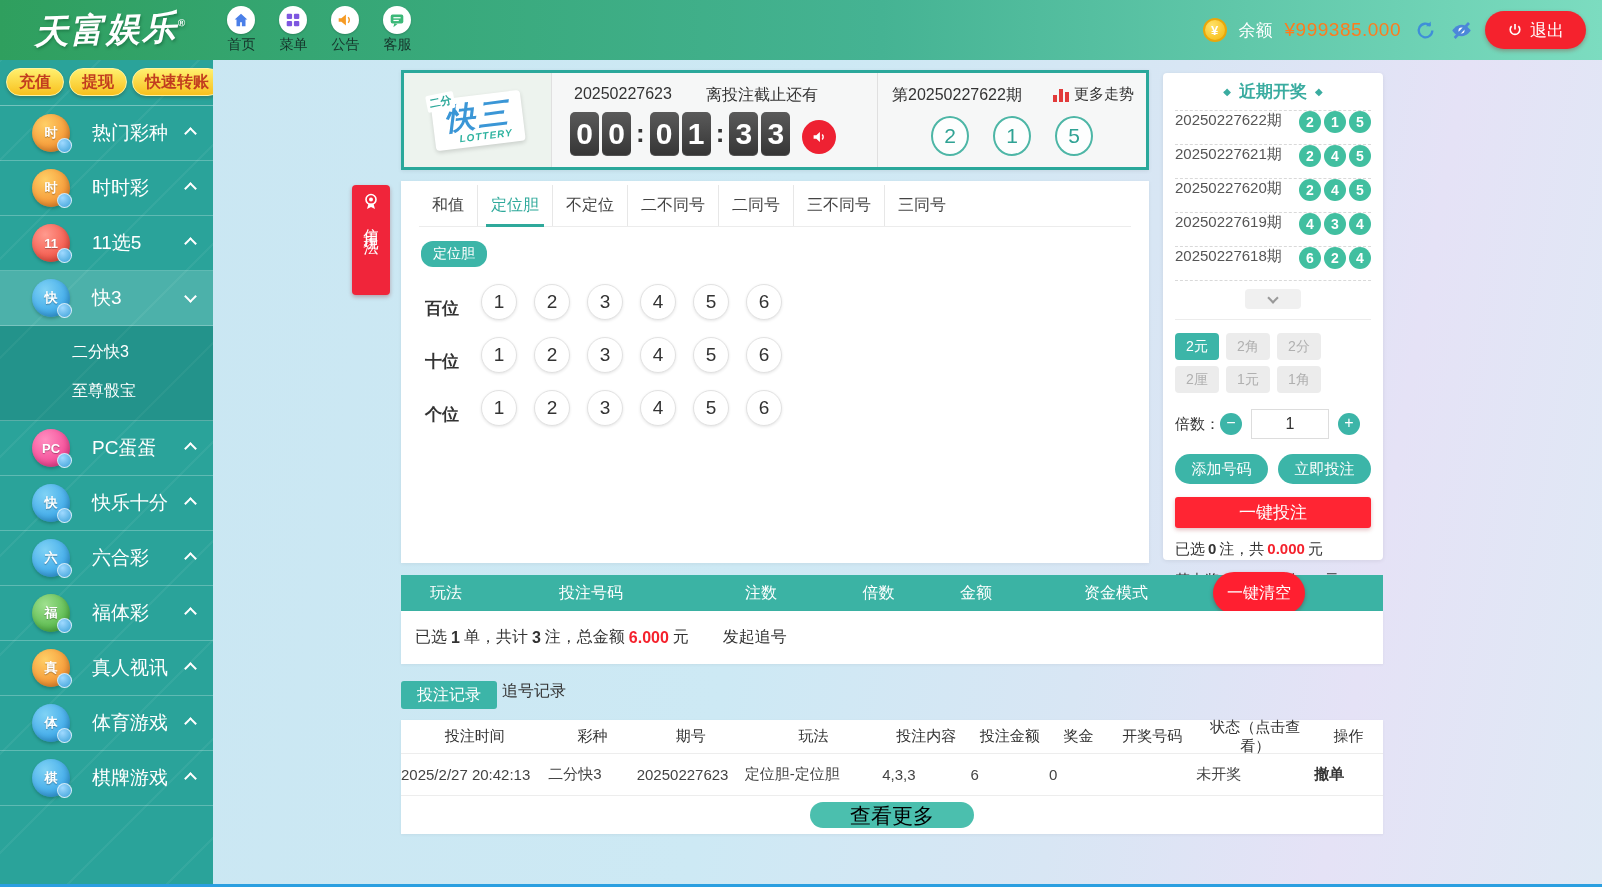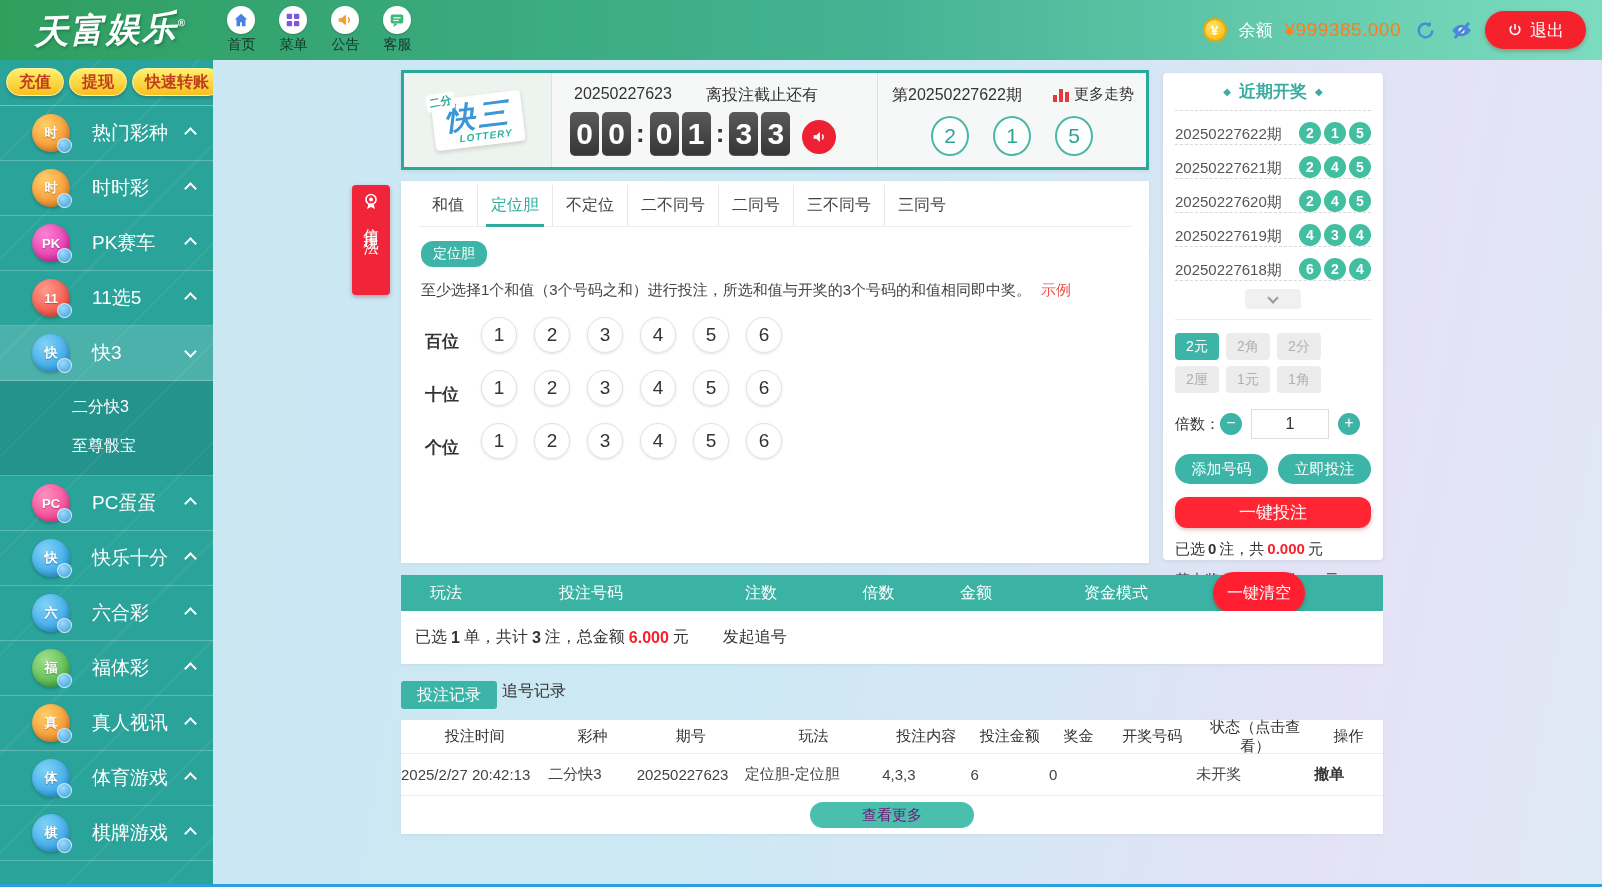--- a/index.html
+++ b/index.html
@@ -112,47 +112,47 @@
   .rectabs{position:absolute;left:401px;top:681px;display:flex;align-items:flex-start}
   .rtab-active{background:#3cb5a8;color:#fff;font-size:16px;border:none;height:28px;padding:0 16px;border-radius:3px;cursor:pointer}
   .rtab{font-size:16px;color:#333;margin-left:5px;cursor:pointer}
   .recpanel{position:absolute;left:401px;top:720px;width:982px;height:114px;background:#fff;box-shadow:0 1px 3px rgba(0,0,0,.05)}
   .thead{display:flex;height:34px;align-items:center;border-bottom:1px solid #ededed}
   .thead div{font-size:15px;color:#333;text-align:center}
   .trow{display:flex;height:42px;align-items:center;border-bottom:1px solid #ededed}
   .trow div{font-size:15px;color:#444;text-align:left}
   .c0{width:15%}.c1{width:9%}.c2{width:11%}.c3{width:14%}.c4{width:9%}
   .c5{width:8%}.c6{width:6%}.c7{width:9%}.c8{width:12%}.c9{width:7%}
-  .morebtn{display:block;margin:6px auto 0;width:164px;height:26px;background:#4bbfae;color:#701a75;font-size:15px;
+  .morebtn{display:block;margin:6px auto 0;width:164px;height:26px;background:#4bbfae;color:#000000;font-size:21px;
     border:none;border-radius:13px;cursor:pointer}
   
   .rightpanel{position:absolute;left:1163px;top:73px;width:220px;height:487px;background:#fff;border-radius:4px;
     box-shadow:0 1px 4px rgba(0,0,0,.08);padding:0 12px}
   .rp-title{display:flex;align-items:center;justify-content:center;gap:8px;height:38px;color:#3aaca0;
     font-size:17px;font-weight:bold;border-bottom:1px dashed #d9d9d9}
   .dia{color:#3aaca0;font-size:10px}
-  .drawrow{display:flex;align-items:flex-end;height:34px;border-bottom:1px dashed #d9d9d9}
+  .drawrow{display:flex;align-items:flex-start;height:34px;border-bottom:1px dashed #d9d9d9}
   .drawissue{font-size:15px;color:#555;flex:1}
   .dball{width:22px;height:22px;border-radius:50%;background:#41bfa0;color:#fff;font-size:14px;font-weight:bold;
     display:flex;align-items:center;justify-content:center;margin-left:3px}
   .expand{display:flex;justify-content:center;padding:8px 0 10px;border-bottom:1px solid #ececec}
   .expbtn{width:56px;height:20px;background:#f0f0f0;border:none;border-radius:4px;cursor:pointer;
     display:flex;align-items:center;justify-content:center}
   .expbtn .chevg{width:8px;height:8px;border-left:2px solid #999;border-bottom:2px solid #999;transform:rotate(-45deg);margin-top:-3px}
   .amounts{display:flex;flex-wrap:wrap;gap:6px 7px;padding-top:13px}
   .abtn{width:44px;height:27px;border:none;border-radius:4px;background:#ececec;color:#b0b0b0;font-size:14px;cursor:pointer}
   .abtn.active{background:#3cb5a8;color:#fff}
   .multrow{display:flex;align-items:center;margin-top:16px}
   .multlab{font-size:15px;color:#333}
   .stepbtn{width:22px;height:22px;border-radius:50%;background:#3cb5a8;color:#fff;border:none;font-size:16px;
     line-height:1;cursor:pointer;display:flex;align-items:center;justify-content:center;padding-bottom:2px}
   .multinput{width:78px;height:30px;border:1px solid #ddd;text-align:center;font-size:16px;color:#333;margin:0 9px}
   .btnrow{display:flex;gap:10px;margin-top:15px}
   .tealbtn{flex:1;height:30px;border:none;border-radius:15px;background:#3cb5a8;color:#fff;font-size:15px;cursor:pointer}
-  .onekey{width:100%;height:31px;margin-top:13px;border:none;border-radius:12px;background:#ff2533;color:#fff;
+  .onekey{width:100%;height:31px;margin-top:13px;border:none;border-radius:3px;background:#ff2533;color:#fff;
     font-size:17px;cursor:pointer;box-shadow:0 2px 4px rgba(150,0,10,.25)}
   .rp-line{font-size:15px;color:#333;margin-top:12px}
   .rp-line b{margin:0 3px}
   .bottomline{position:absolute;left:0;top:884px;width:1602px;height:3px;background:#2b9fe0}
 </style>
 </head>
 <body>
 
 <div class="page">
 
@@ -242,27 +242,20 @@
       <span class="chev up"></span>
     </div>
     <div class="sitem">
       <span class="ball b-orange">
           <i>时</i>
         </span>
       <span class="slabel">时时彩</span>
       <span class="chev up"></span>
     </div>
     <div class="sitem">
-      <span class="ball b-magenta">
-          <i>PK</i>
-        </span>
-      <span class="slabel">PK赛车</span>
-      <span class="chev up"></span>
-    </div>
-    <div class="sitem">
       <span class="ball b-red">
           <i>11</i>
         </span>
       <span class="slabel">11选5</span>
       <span class="chev up"></span>
     </div>
     <div class="sitem active">
       <span class="ball b-blue">
           <i>快</i>
         </span>
@@ -387,23 +380,20 @@
     <div class="tabs">
       <span class="tab">和值</span>
       <span class="tab active">定位胆</span>
       <span class="tab">不定位</span>
       <span class="tab">二不同号</span>
       <span class="tab">二同号</span>
       <span class="tab">三不同号</span>
       <span class="tab">三同号</span>
     </div>
     <span class="playbadge">定位胆</span>
-    <div class="desc">
-      <span>至少选择1个和值（3个号码之和）进行投注，所选和值与开奖的3个号码的和值相同即中奖。</span><span class="example">示例</span>
-    </div>
     <div class="numrow">
       <span class="rowlab">百位</span>
       <span class="numcircle">1</span>
       <span class="numcircle">2</span>
       <span class="numcircle">3</span>
       <span class="numcircle">4</span>
       <span class="numcircle">5</span>
       <span class="numcircle">6</span>
     </div>
     <div class="numrow">

